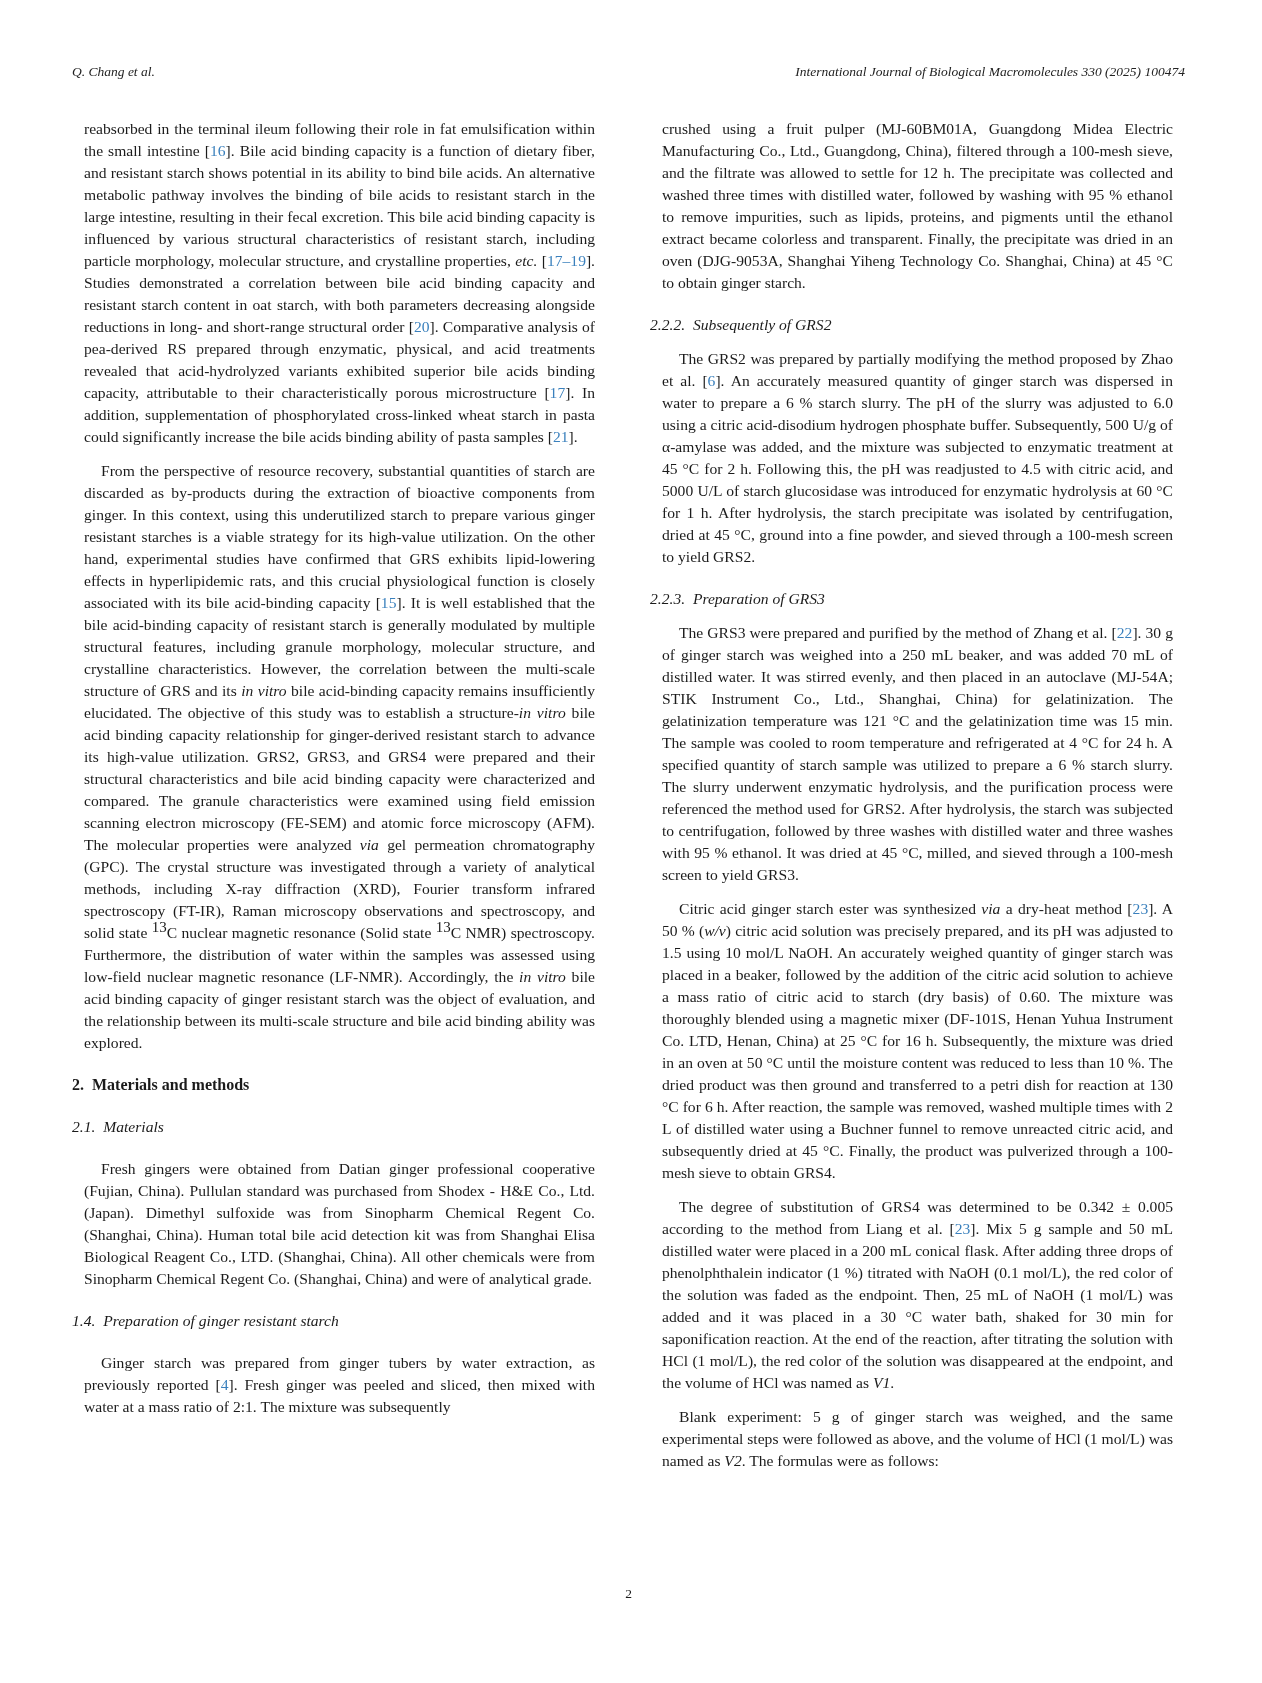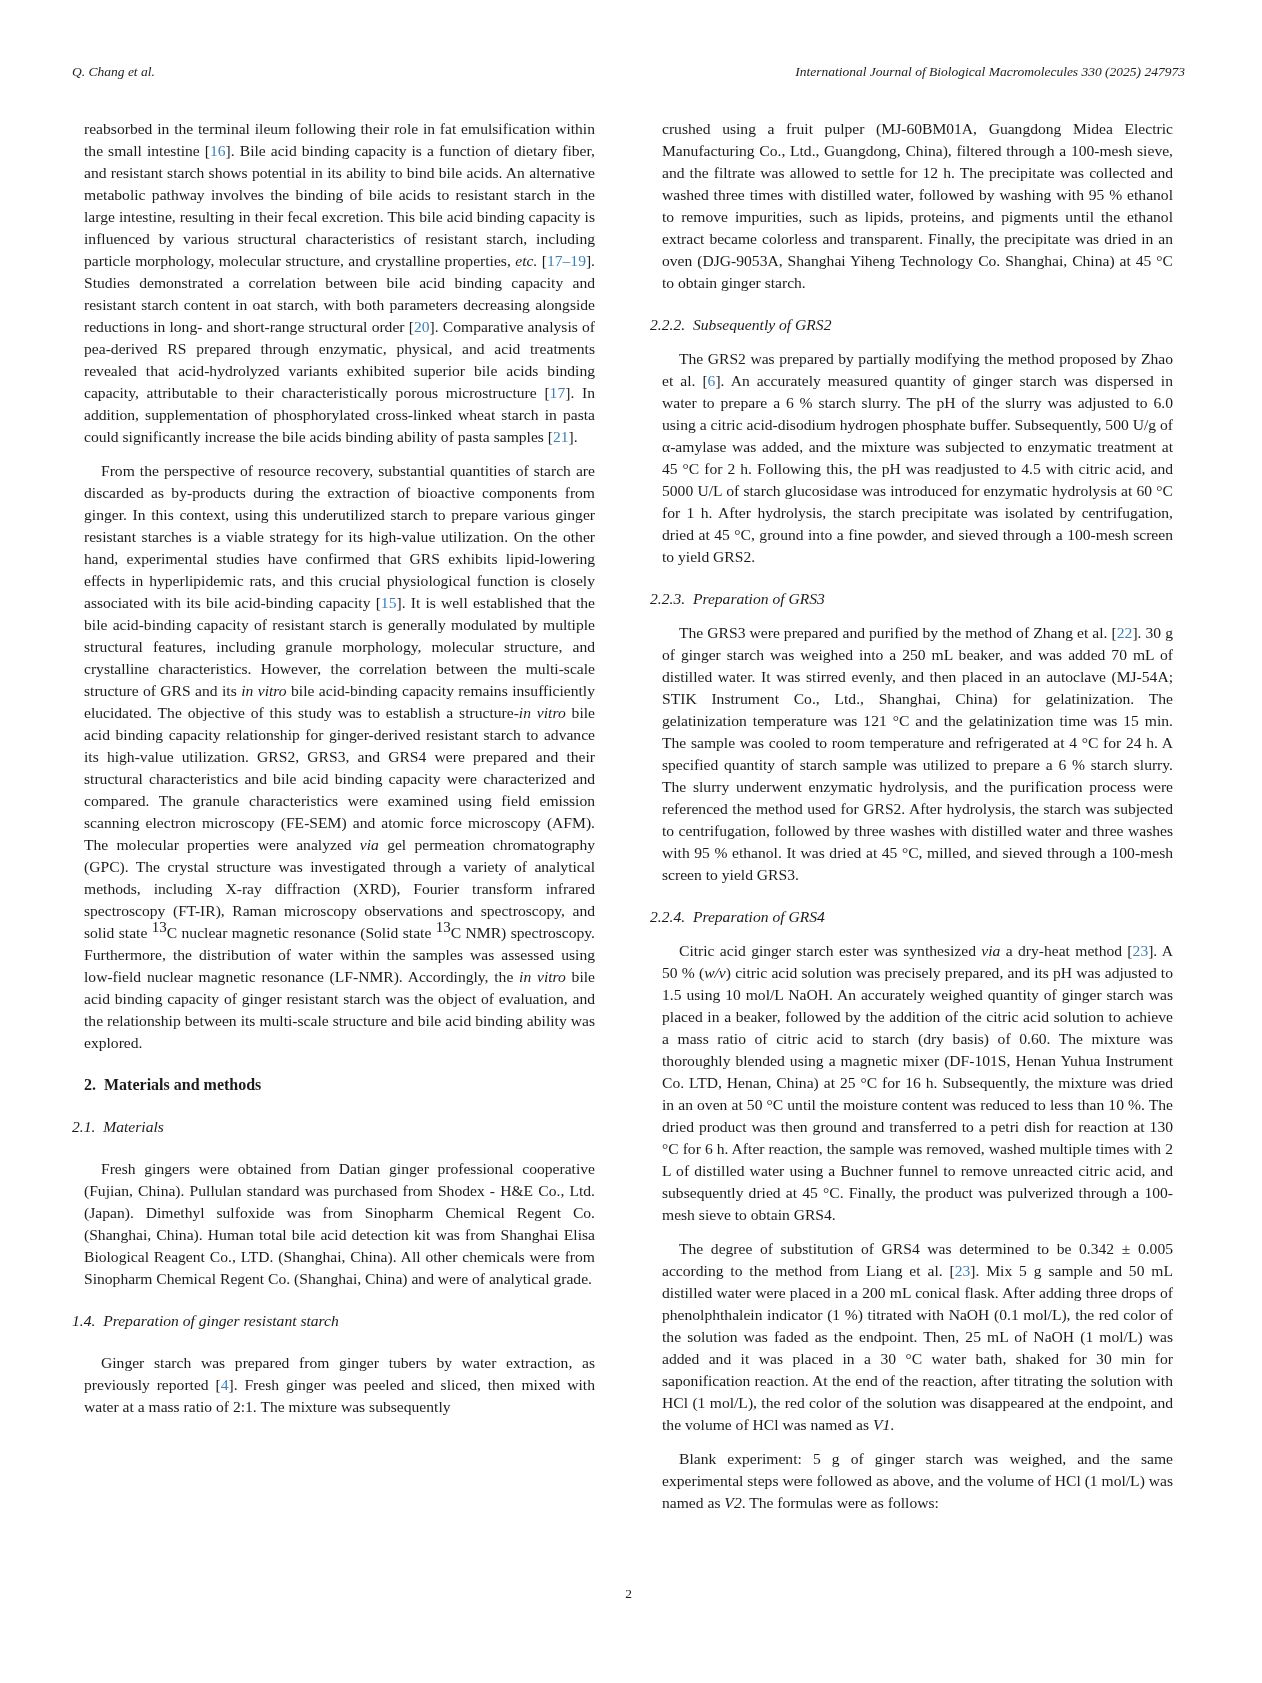--- a/index.html
+++ b/index.html
@@ -35,21 +35,21 @@
     text-align: justify;
     font-size: 15.6px;
     line-height: 22px;
   }
   .col p { margin: 12px; }
   .col p.indent { text-indent: 17px; }
   .h2 {
     font-size: 16px;
     font-weight: bold;
     font-style: normal;
-    margin: 20px 0 20px 12px;
+    margin: 20px 0 20px 0;
     text-align: left;
   }
   .h3 {
     font-size: 15.6px;
     font-weight: normal;
     font-style: italic;
     margin: 20px 0 20px 0;
     text-align: left;
   }
   .h3.run { margin-bottom: 0; }
@@ -69,40 +69,39 @@
     font-size: 13.5px;
     color: #1b1b1b;
   }
 </style>
 </head>
 <body style="color: rgb(27, 27, 27);">
 
 <div class="page">
   <div class="running-header">
     <span>Q. Chang et al.</span>
-    <span>International Journal of Biological Macromolecules 330 (2025) 247973</span>
+    <span>International Journal of Biological Macromolecules 330 (2025) 100474</span>
   </div>
 
   <div class="columns">
     <div class="col">
         <p class="para">reabsorbed in the terminal ileum following their role in fat emulsification within the small intestine [<a class="cite">16</a>]. Bile acid binding capacity is a function of dietary fiber, and resistant starch shows potential in its ability to bind bile acids. An alternative metabolic pathway involves the binding of bile acids to resistant starch in the large intestine, resulting in their fecal excretion. This bile acid binding capacity is influenced by various structural characteristics of resistant starch, including particle morphology, molecular structure, and crystalline properties, <em>etc.</em> [<a class="cite">17–19</a>]. Studies demonstrated a correlation between bile acid binding capacity and resistant starch content in oat starch, with both parameters decreasing alongside reductions in long- and short-range structural order [<a class="cite">20</a>]. Comparative analysis of pea-derived RS prepared through enzymatic, physical, and acid treatments revealed that acid-hydrolyzed variants exhibited superior bile acids binding capacity, attributable to their characteristically porous microstructure [<a class="cite">17</a>]. In addition, supplementation of phosphorylated cross-linked wheat starch in pasta could significantly increase the bile acids binding ability of pasta samples [<a class="cite">21</a>].</p>
         <p class="para indent">From the perspective of resource recovery, substantial quantities of starch are discarded as by-products during the extraction of bioactive components from ginger. In this context, using this underutilized starch to prepare various ginger resistant starches is a viable strategy for its high-value utilization. On the other hand, experimental studies have confirmed that GRS exhibits lipid-lowering effects in hyperlipidemic rats, and this crucial physiological function is closely associated with its bile acid-binding capacity [<a class="cite">15</a>]. It is well established that the bile acid-binding capacity of resistant starch is generally modulated by multiple structural features, including granule morphology, molecular structure, and crystalline characteristics. However, the correlation between the multi-scale structure of GRS and its <em>in vitro</em> bile acid-binding capacity remains insufficiently elucidated. The objective of this study was to establish a structure-<em>in vitro</em> bile acid binding capacity relationship for ginger-derived resistant starch to advance its high-value utilization. GRS2, GRS3, and GRS4 were prepared and their structural characteristics and bile acid binding capacity were characterized and compared. The granule characteristics were examined using field emission scanning electron microscopy (FE-SEM) and atomic force microscopy (AFM). The molecular properties were analyzed <em>via</em> gel permeation chromatography (GPC). The crystal structure was investigated through a variety of analytical methods, including X-ray diffraction (XRD), Fourier transform infrared spectroscopy (FT-IR), Raman microscopy observations and spectroscopy, and solid state <sup>13</sup>C nuclear magnetic resonance (Solid state <sup>13</sup>C NMR) spectroscopy. Furthermore, the distribution of water within the samples was assessed using low-field nuclear magnetic resonance (LF-NMR). Accordingly, the <em>in vitro</em> bile acid binding capacity of ginger resistant starch was the object of evaluation, and the relationship between its multi-scale structure and bile acid binding ability was explored.</p>
         <h2 class="h2">2. Materials and methods</h2>
         <h3 class="h3">2.1. Materials</h3>
         <p class="para indent">Fresh gingers were obtained from Datian ginger professional cooperative (Fujian, China). Pullulan standard was purchased from Shodex - H&amp;E Co., Ltd. (Japan). Dimethyl sulfoxide was from Sinopharm Chemical Regent Co. (Shanghai, China). Human total bile acid detection kit was from Shanghai Elisa Biological Reagent Co., LTD. (Shanghai, China). All other chemicals were from Sinopharm Chemical Regent Co. (Shanghai, China) and were of analytical grade.</p>
         <h3 class="h3">1.4. Preparation of ginger resistant starch</h3>
         <p class="para indent">Ginger starch was prepared from ginger tubers by water extraction, as previously reported [<a class="cite">4</a>]. Fresh ginger was peeled and sliced, then mixed with water at a mass ratio of 2:1. The mixture was subsequently</p>
       </div>
     <div class="col">
         <p class="para">crushed using a fruit pulper (MJ-60BM01A, Guangdong Midea Electric Manufacturing Co., Ltd., Guangdong, China), filtered through a 100-mesh sieve, and the filtrate was allowed to settle for 12 h. The precipitate was collected and washed three times with distilled water, followed by washing with 95 % ethanol to remove impurities, such as lipids, proteins, and pigments until the ethanol extract became colorless and transparent. Finally, the precipitate was dried in an oven (DJG-9053A, Shanghai Yiheng Technology Co. Shanghai, China) at 45 °C to obtain ginger starch.</p>
         <h3 class="h3 run">2.2.2. Subsequently of GRS2</h3>
         <p class="para indent">The GRS2 was prepared by partially modifying the method proposed by Zhao et al. [<a class="cite">6</a>]. An accurately measured quantity of ginger starch was dispersed in water to prepare a 6 % starch slurry. The pH of the slurry was adjusted to 6.0 using a citric acid-disodium hydrogen phosphate buffer. Subsequently, 500 U/g of α-amylase was added, and the mixture was subjected to enzymatic treatment at 45 °C for 2 h. Following this, the pH was readjusted to 4.5 with citric acid, and 5000 U/L of starch glucosidase was introduced for enzymatic hydrolysis at 60 °C for 1 h. After hydrolysis, the starch precipitate was isolated by centrifugation, dried at 45 °C, ground into a fine powder, and sieved through a 100-mesh screen to yield GRS2.</p>
         <h3 class="h3 run">2.2.3. Preparation of GRS3</h3>
         <p class="para indent">The GRS3 were prepared and purified by the method of Zhang et al. [<a class="cite">22</a>]. 30 g of ginger starch was weighed into a 250 mL beaker, and was added 70 mL of distilled water. It was stirred evenly, and then placed in an autoclave (MJ-54A; STIK Instrument Co., Ltd., Shanghai, China) for gelatinization. The gelatinization temperature was 121 °C and the gelatinization time was 15 min. The sample was cooled to room temperature and refrigerated at 4 °C for 24 h. A specified quantity of starch sample was utilized to prepare a 6 % starch slurry. The slurry underwent enzymatic hydrolysis, and the purification process were referenced the method used for GRS2. After hydrolysis, the starch was subjected to centrifugation, followed by three washes with distilled water and three washes with 95 % ethanol. It was dried at 45 °C, milled, and sieved through a 100-mesh screen to yield GRS3.</p>
-        <h3 class="h3 run">2.2.4. Preparation of GRS4</h3>
         <p class="para indent">Citric acid ginger starch ester was synthesized <em>via</em> a dry-heat method [<a class="cite">23</a>]. A 50 % (<em>w/v</em>) citric acid solution was precisely prepared, and its pH was adjusted to 1.5 using 10 mol/L NaOH. An accurately weighed quantity of ginger starch was placed in a beaker, followed by the addition of the citric acid solution to achieve a mass ratio of citric acid to starch (dry basis) of 0.60. The mixture was thoroughly blended using a magnetic mixer (DF-101S, Henan Yuhua Instrument Co. LTD, Henan, China) at 25 °C for 16 h. Subsequently, the mixture was dried in an oven at 50 °C until the moisture content was reduced to less than 10 %. The dried product was then ground and transferred to a petri dish for reaction at 130 °C for 6 h. After reaction, the sample was removed, washed multiple times with 2 L of distilled water using a Buchner funnel to remove unreacted citric acid, and subsequently dried at 45 °C. Finally, the product was pulverized through a 100-mesh sieve to obtain GRS4.</p>
         <p class="para indent">The degree of substitution of GRS4 was determined to be 0.342 ± 0.005 according to the method from Liang et al. [<a class="cite">23</a>]. Mix 5 g sample and 50 mL distilled water were placed in a 200 mL conical flask. After adding three drops of phenolphthalein indicator (1 %) titrated with NaOH (0.1 mol/L), the red color of the solution was faded as the endpoint. Then, 25 mL of NaOH (1 mol/L) was added and it was placed in a 30 °C water bath, shaked for 30 min for saponification reaction. At the end of the reaction, after titrating the solution with HCl (1 mol/L), the red color of the solution was disappeared at the endpoint, and the volume of HCl was named as <em>V1</em>.</p>
         <p class="para indent">Blank experiment: 5 g of ginger starch was weighed, and the same experimental steps were followed as above, and the volume of HCl (1 mol/L) was named as <em>V2</em>. The formulas were as follows:</p>
       </div>
   </div>
 
   <div class="footer">
     <span>2</span>
   </div>
 </div>

